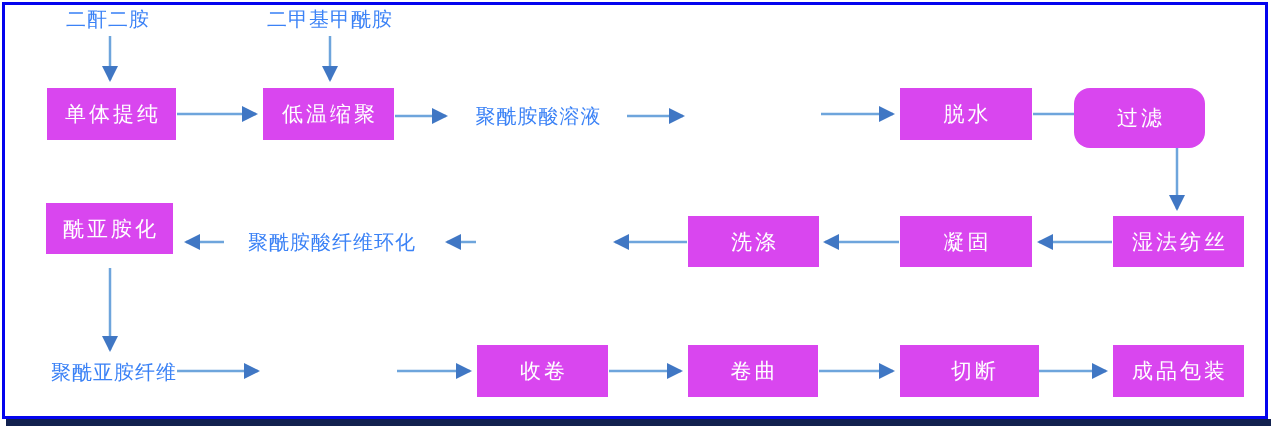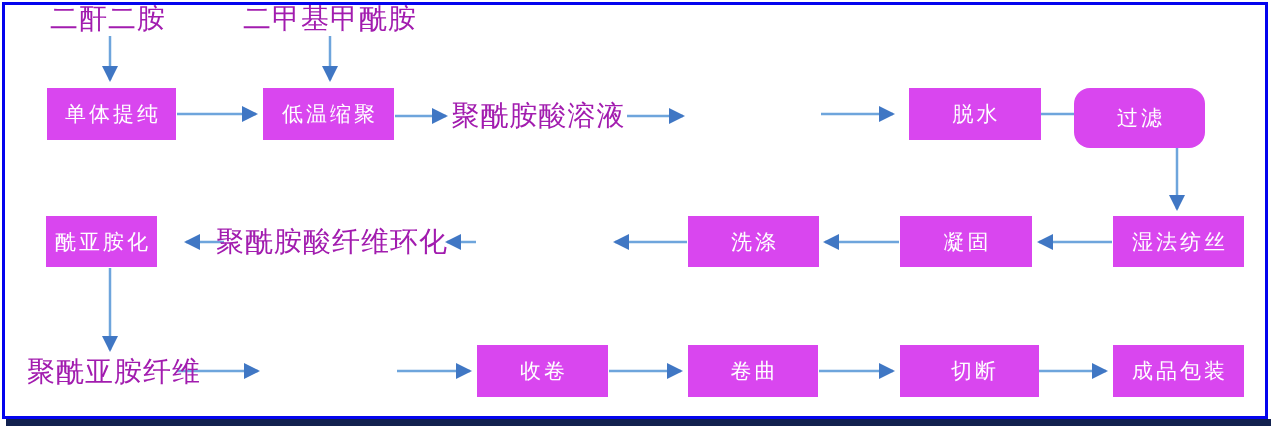--- a/index.html
+++ b/index.html
@@ -36,25 +36,25 @@
     display: flex;
     align-items: center;
     justify-content: center;
     font-size: 21px;
     letter-spacing: 3px;
     text-indent: 3px;
     z-index: 2;
   }
   .flabel {
     position: absolute;
-    color: #a21caf;
+    color: #3b82f6;
     display: flex;
     align-items: center;
     justify-content: center;
-    font-size: 28px;
+    font-size: 20px;
     letter-spacing: 1px;
     z-index: 2;
     white-space: nowrap;
   }
   .arrows {
     position: absolute;
     left: 0; top: 0;
     z-index: 1;
   }
   .arrows line {
@@ -93,28 +93,28 @@
     <line x1="819" y1="371" x2="893" y2="371" marker-end="url(#ah)"></line>
     <line x1="1032" y1="371" x2="1106" y2="371" marker-end="url(#ah)"></line>
   </svg>
 
   <div class="flabel" style="left:57px;  top:5px; width:102px; height:28px;">二酐二胺</div>
   <div class="flabel" style="left:255px; top:5px; width:150px; height:28px;">二甲基甲酰胺</div>
 
   <div class="pbox" style="left:47px;   top:88px; width:129px; height:52px;">单体提纯</div>
   <div class="pbox" style="left:263px;  top:88px; width:131px; height:52px;">低温缩聚</div>
   <div class="flabel" style="left:452px; top:91px; width:173px; height:50px;">聚酰胺酸溶液</div>
-  <div class="pbox" style="left:900px;  top:88px; width:132px; height:52px;margin-left:9px;">脱水</div>
+  <div class="pbox" style="left:900px;  top:88px; width:132px; height:52px;">脱水</div>
   <div class="pbox" style="left:1074px; top:88px; width:131px; height:60px;border-radius:16px;">过滤</div>
 
   <div class="pbox" style="left:1113px; top:216px; width:131px; height:51px;">湿法纺丝</div>
   <div class="pbox" style="left:900px;  top:216px; width:132px; height:51px;">凝固</div>
   <div class="pbox" style="left:688px;  top:216px; width:131px; height:51px;">洗涤</div>
   <div class="flabel" style="left:226px; top:217px; width:212px; height:50px;">聚酰胺酸纤维环化</div>
-  <div class="pbox" style="left:46px;   top:216px; width:111px; height:51px;">酰亚胺化</div>
+  <div class="pbox" style="left:46px;   top:203px; width:127px; height:51px;">酰亚胺化</div>
 
   <div class="flabel" style="left:38px; top:347px; width:152px; height:50px;">聚酰亚胺纤维</div>
   <div class="pbox" style="left:477px;  top:345px; width:131px; height:52px;">收卷</div>
   <div class="pbox" style="left:688px;  top:345px; width:130px; height:52px;">卷曲</div>
   <div class="pbox" style="left:900px;  top:345px; width:131px; height:52px;padding-left:8px;">切断</div>
   <div class="pbox" style="left:1113px; top:345px; width:131px; height:52px;">成品包装</div>
 
   <div class="frame-border"></div>
   <div class="bottom-bar"></div>
 </div>

